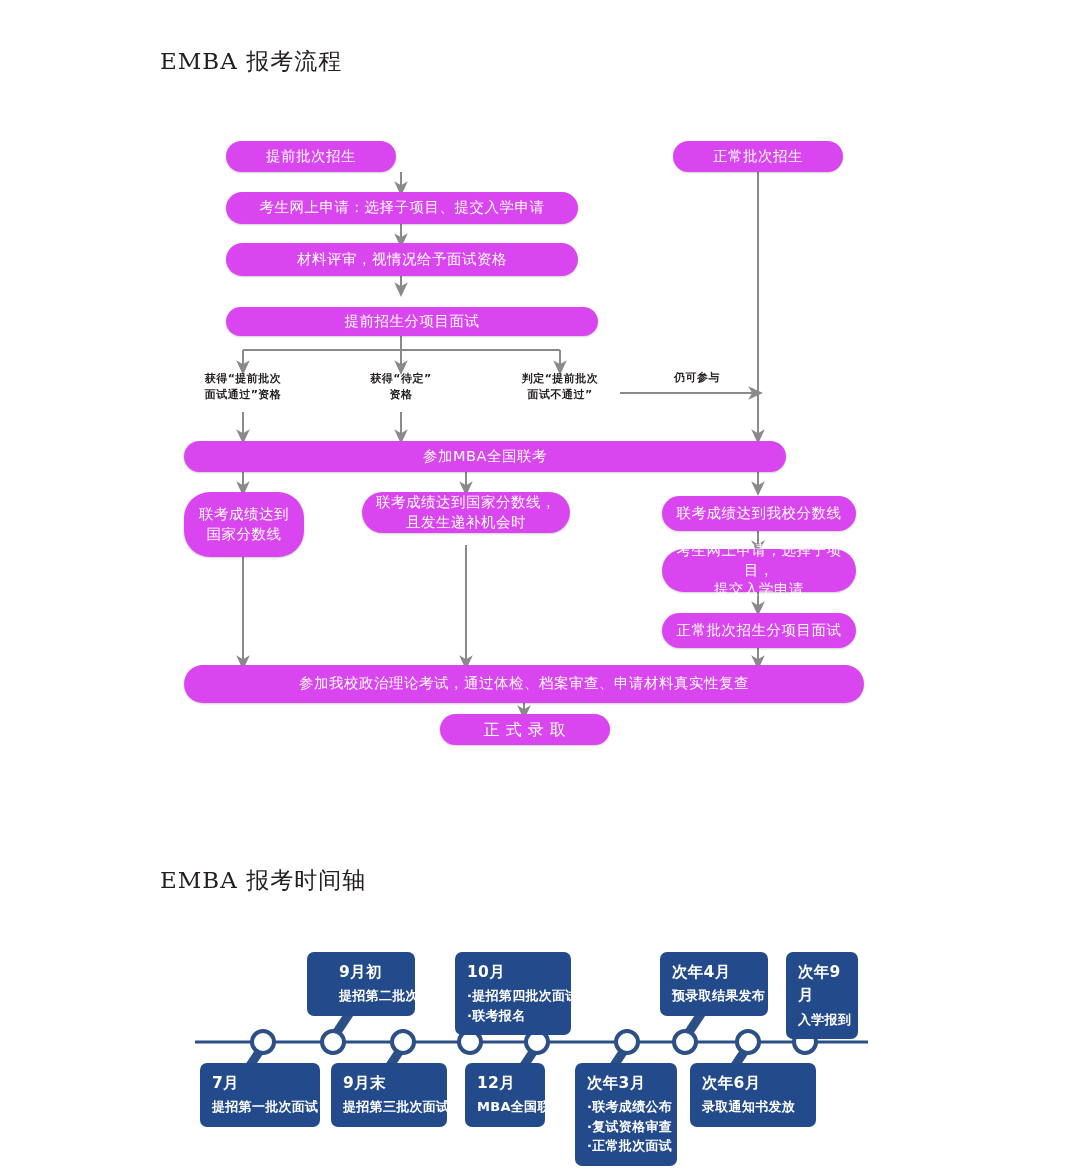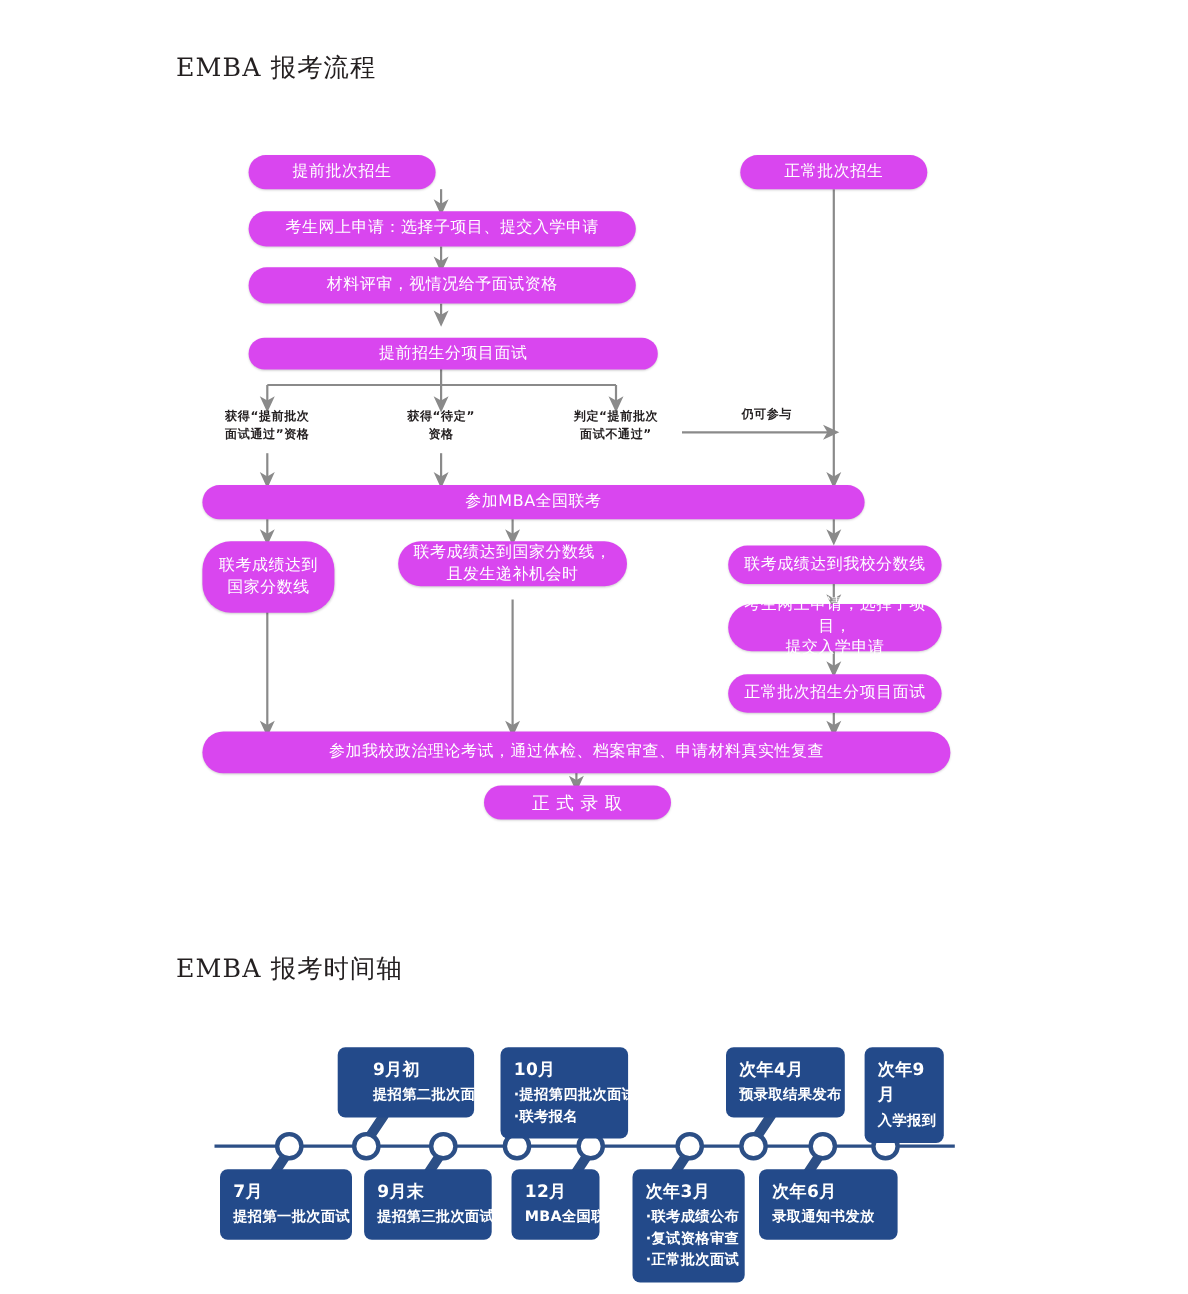--- a/index.html
+++ b/index.html
@@ -186,21 +186,21 @@
       <circle cx="403" cy="142" r="11"></circle>
       <circle cx="470" cy="142" r="11"></circle>
       <circle cx="537" cy="142" r="11"></circle>
       <circle cx="627" cy="142" r="11"></circle>
       <circle cx="685" cy="142" r="11"></circle>
       <circle cx="748" cy="142" r="11"></circle>
       <circle cx="805" cy="142" r="11"></circle>
     </g>
   </svg>
 
-  <div class="tl-card" style="left:307px;top:52px;width:124px;padding-left:32px;">
+  <div class="tl-card" style="left:307px;top:52px;width:108px;padding-left:32px;">
     <span class="tl-month">9月初</span>
     <span class="tl-line">提招第二批次面试</span>
   </div>
 
   <div class="tl-card" style="left:455px;top:52px;width:116px;">
     <span class="tl-month">10月</span>
     <span class="tl-line">·提招第四批次面试</span>
     <span class="tl-line">·联考报名</span>
   </div>
 

